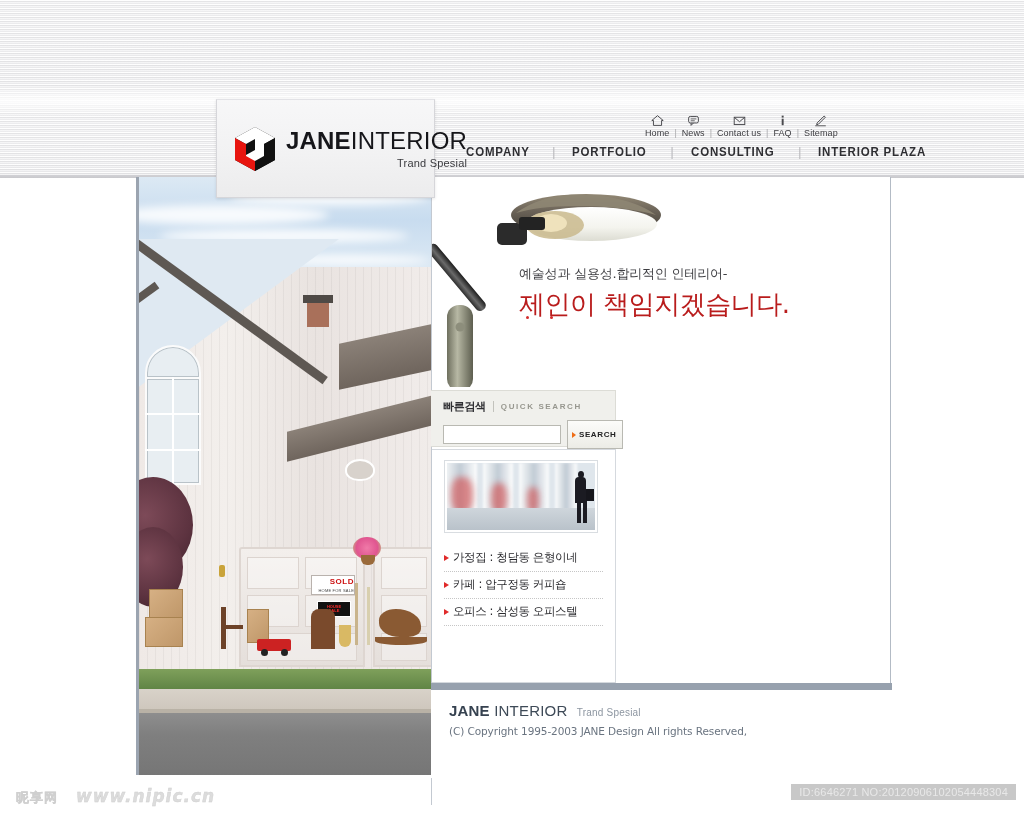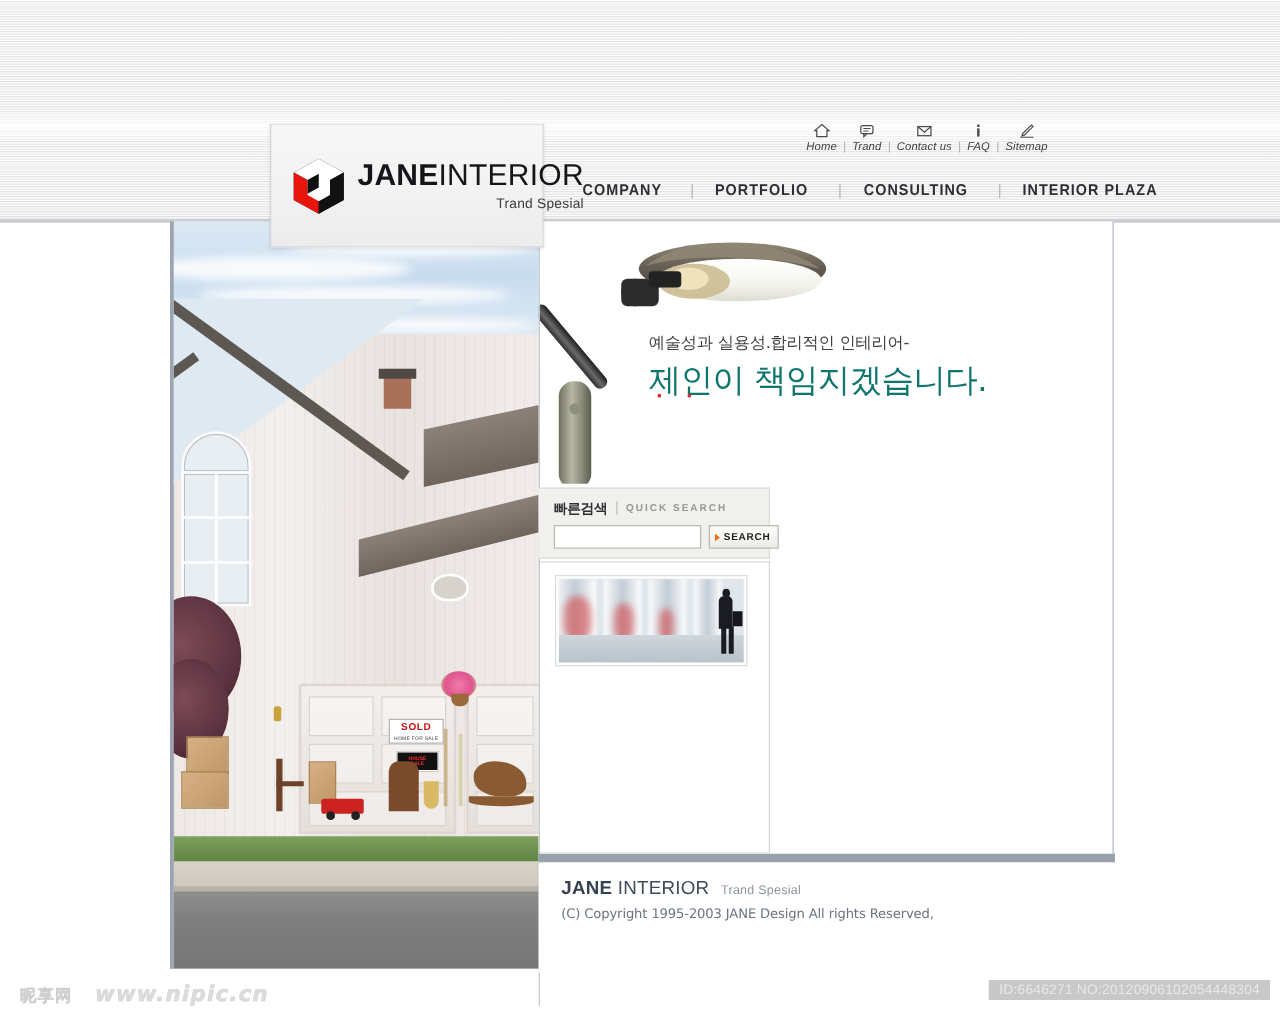--- a/index.html
+++ b/index.html
@@ -57,22 +57,22 @@
   }
   .logo-title b { font-weight: bold; }
   .logo-title span.light { font-weight: normal; }
   .logo-sub {
     font-size: 11px; color: #3b3b3f; text-align: right; margin-top: 4px;
     letter-spacing: .2px;
   }
 
   
   .util-nav {
-    position: absolute; left: 645px; top: 98px;
-    display: flex; align-items: center; z-index: 15; font-style: italic;
+    position: absolute; left: 645px; top: 114px;
+    display: flex; align-items: center; z-index: 15;
   }
   .util-item { display: flex; flex-direction: column; align-items: center; width: auto; }
   .util-icon { height: 13px; margin-bottom: 1px; display: block; color: #4a4a4e; }
   .util-label { font-size: 9px; color: #3c3c40; letter-spacing: .1px; white-space: nowrap; }
   .util-sep { font-size: 9px; color: #a8a8ac; padding: 0 5px 0 5px; align-self: flex-end; }
 
   
   .main-nav {
     position: absolute; left: 466px; top: 145px;
     display: flex; align-items: center; z-index: 15;
@@ -110,21 +110,21 @@
     box-shadow: inset 0 0 0 1px #b9c2c8;
   }
   .ph-windowgrid { position: absolute; background: #ffffff; }
   .ph-garage {
     position: absolute; background: linear-gradient(to bottom,#f3efec,#e5dfdb);
     border: 2px solid #ded6d1; border-radius: 3px 3px 0 0;
   }
   .ph-garage-panel { position: absolute; border: 1px solid #dcd4cf; background: rgba(255,255,255,0.35); }
   .ph-sold {
     position: absolute; background: #ffffff; border: 1px solid #b9b2ad;
-    display: flex; flex-direction: column; align-items: center; justify-content: center;
+    display: flex; flex-direction: column; align-items: flex-end; justify-content: center;
   }
   .ph-sold-t { color: #cc1111; font-weight: bold; font-size: 8px; letter-spacing: .5px; line-height: 1; }
   .ph-sold-s { color: #444; font-size: 4px; letter-spacing: .2px; margin-top: 2px; }
   .ph-sold2 {
     position: absolute; background: #111; border: 1px solid #ffffff;
     display: flex; align-items: center; justify-content: center;
   }
   .ph-sold2 span { color: #ff2b2b; font-size: 4px; font-weight: bold; line-height: 1.1; text-align:center; }
   .ph-tree {
     position: absolute; background: radial-gradient(circle at 40% 40%, #7d4a58 0%, #5d3340 60%, #40222c 100%);
@@ -166,21 +166,21 @@
 
   
   .lamp { position: absolute; left: 0; top: 0; width: 250px; height: 210px; z-index: 12; }
 
   .hero-copy { position: absolute; left: 88px; top: 88px; z-index: 13; }
   .hero-sub {
     font-size: 13px; color: #3e3e42; letter-spacing: -0.2px; white-space: nowrap;
     font-family: "DejaVu Sans", "Liberation Sans", sans-serif;
   }
   .hero-main {
-    font-size: 26px; color: #0f766e; letter-spacing: -0.5px; white-space: nowrap;
+    font-size: 26px; color: #b91c1c; letter-spacing: -0.5px; white-space: nowrap;
     margin-top: 4px; font-family: "DejaVu Sans", "Liberation Sans", sans-serif;
   }
   .hero-dots { position: absolute; left: 7px; top: 18px; }
   .hero-dots i {
     display: inline-block; width: 3px; height: 3px; border-radius: 50%;
     background: #d42d2d; margin-right: 21px;
   }
 
   
   .qsearch {
@@ -196,21 +196,21 @@
            font-family: "DejaVu Sans","Liberation Sans",sans-serif; }
   .qs-bar { width: 1px; height: 11px; background: #c2c2bc; margin: 0 7px; }
   .qs-en { font-size: 8px; color: #97978f; letter-spacing: 1.6px; font-weight: bold; }
   .qs-row { display: flex; align-items: center; padding: 6px 0 0 12px; }
   .qs-input {
     width: 118px; height: 19px; background: #ffffff;
     border: 1px solid #b9b9b2; font-size: 11px; padding: 0 3px;
     font-family: "Liberation Sans", sans-serif; color: #333;
   }
   .qs-btn {
-    margin-left: 6px; height: 19px; padding: 0 6px 0 4px;
+    margin-left: 6px; height: 29px; padding: 0 6px 0 4px;
     background: linear-gradient(to bottom,#fcfcfa,#ecece6);
     border: 1px solid #b9b9b2;
     display: flex; align-items: center; gap: 3px; cursor: pointer;
   }
   .qs-btn-tri {
     width: 0; height: 0; border-top: 3px solid transparent;
     border-bottom: 3px solid transparent; border-left: 4px solid #ef6d16;
   }
   .qs-btn-label { font-size: 8px; font-weight: bold; color: #222; letter-spacing: .6px; }
 
@@ -477,20 +477,34 @@
         <div class="tb-red" style="left:80px;top:24px;width:12px;height:26px;"></div>
         <div class="tb-ground"></div>
         <div class="tb-person" style="left:128px;top:14px;width:11px;height:26px;border-radius:4px 4px 0 0;"></div>
         <div class="tb-person" style="left:131px;top:8px;width:6px;height:7px;border-radius:50%;"></div>
         <div class="tb-person" style="left:130px;top:38px;width:4px;height:22px;"></div>
         <div class="tb-person" style="left:136px;top:38px;width:4px;height:22px;"></div>
         <div class="tb-person" style="left:139px;top:26px;width:8px;height:12px;background:#16161c;"></div>
       </div>
     </div>
 
+    <div class="link-list">
+      <div class="link-row">
+        <span class="link-tri"></span>
+        <span class="link-text">가정집 : 청담동 은형이네</span>
+      </div>
+      <div class="link-row">
+        <span class="link-tri"></span>
+        <span class="link-text">카페 : 압구정동 커피숍</span>
+      </div>
+      <div class="link-row">
+        <span class="link-tri"></span>
+        <span class="link-text">오피스 : 삼성동 오피스텔</span>
+      </div>
+    </div>
   </div>
 
   <div class="footer-rule"></div>
   <div class="footer">
     <div class="f-logo">
       <b>JANE</b>
       <span>INTERIOR</span>
       <span class="sub">Trand Spesial</span>
     </div>
     <div class="f-line">(C) Copyright 1995-2003 JANE Design All rights Reserved,</div>
@@ -522,21 +536,21 @@
       <span class="util-label">Home</span>
     </div>
     <span class="util-sep">|</span>
 
     <div class="util-item">
       <svg class="util-icon" width="13" height="13" viewBox="0 0 16 16">
         <rect x="2" y="3" width="12" height="8" rx="2" fill="none" stroke="#4a4a4e" stroke-width="1.2"></rect>
         <path d="M5 11 L5 14 L8 11" fill="none" stroke="#4a4a4e" stroke-width="1.2"></path>
         <path d="M4.5 6 H11.5 M4.5 8.3 H9.5" stroke="#4a4a4e" stroke-width="1"></path>
       </svg>
-      <span class="util-label">Trand</span>
+      <span class="util-label">News</span>
     </div>
     <span class="util-sep">|</span>
 
     <div class="util-item">
       <svg class="util-icon" width="13" height="13" viewBox="0 0 16 16">
         <rect x="1.5" y="4" width="13" height="9" fill="none" stroke="#4a4a4e" stroke-width="1.2"></rect>
         <path d="M1.5 4 L8 9.5 L14.5 4" fill="none" stroke="#4a4a4e" stroke-width="1.2"></path>
       </svg>
       <span class="util-label">Contact us</span>
     </div>

